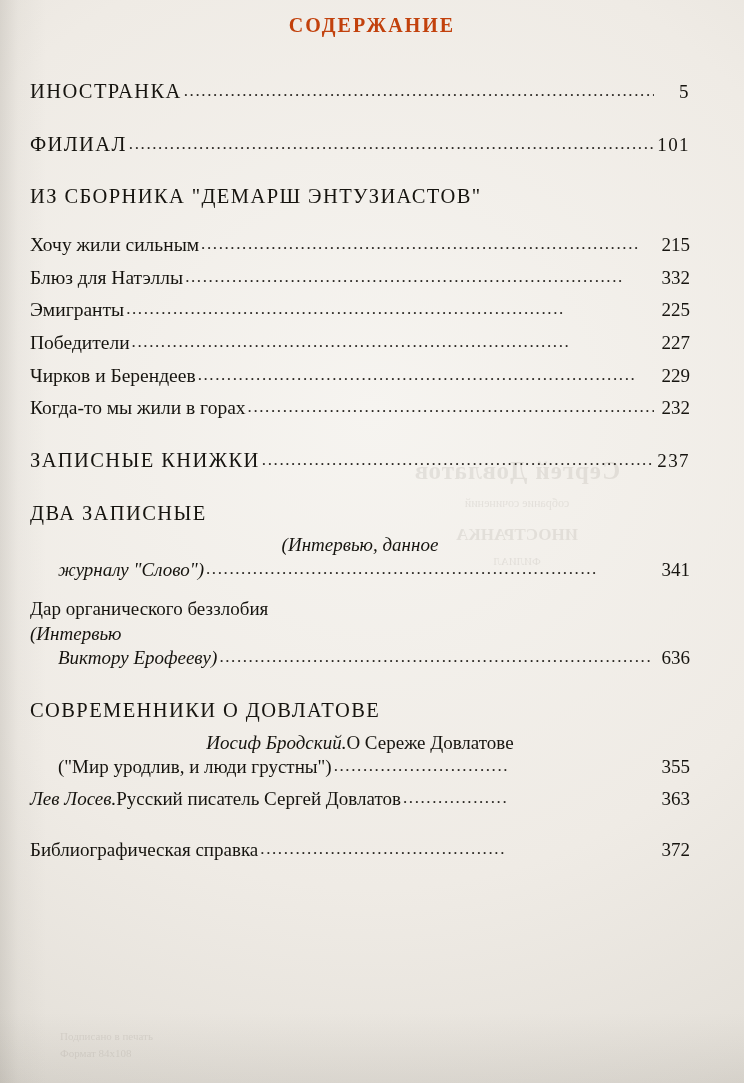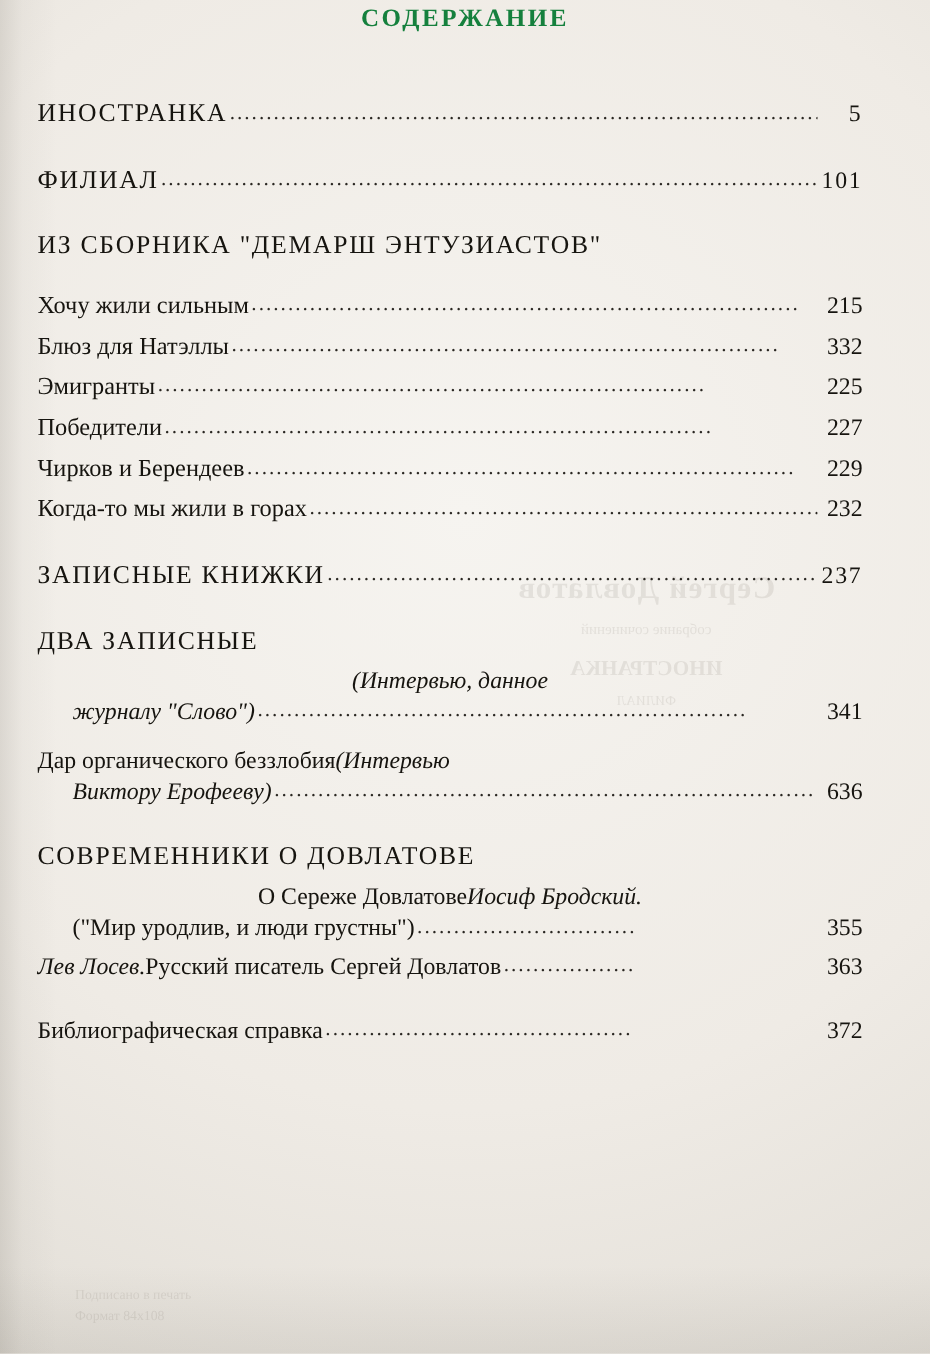--- a/index.html
+++ b/index.html
@@ -62,26 +62,26 @@
 
   .content {
     position: relative;
     padding: 0;
   }
 
   .toc-title {
     position: absolute;
     left: 0;
     right: 0;
-    top: 4px;
+    top: 14px;
     text-align: center;
     font-size: 20px;
     font-weight: bold;
     letter-spacing: 2.0px;
-    color: #15803d;
+    color: #c2410c;
   }
 
   .toc {
     position: absolute;
     left: 30px;
     top: 78px;
     width: 660px;
   }
 
   .row {
@@ -114,21 +114,21 @@
 
   .spaced {
     letter-spacing: 1.6px;
   }
   .caps-head {
     font-size: 20.5px;
     letter-spacing: 1.4px;
   }
   .big-gap { margin-top: 26px; }
   .mid-gap { margin-top: 22px; }
-  .small-gap { margin-top: 14px; }
+  .small-gap { margin-top: 14px; flex-direction: column; }
   .tiny-gap { margin-top: 7px; justify-content: center; }
 
   .ital { font-style: italic; }
   .indent { padding-left: 28px; }
   .sub-row { font-size: 19px; }
 
   .group { }
 </style>
 </head>
 <body>
@@ -232,22 +232,22 @@
         <span class="page-no">636</span>
       </div>
     </div>
 
     <div class="row caps-head spaced big-gap">
       <span class="label">СОВРЕМЕННИКИ О ДОВЛАТОВЕ</span>
     </div>
 
     <div class="group">
       <div class="row sub-row tiny-gap">
+        <span class="label ital">Иосиф Бродский.</span>
         <span class="label"> О Сереже Довлатове</span>
-        <span class="label ital">Иосиф Бродский.</span>
       </div>
       <div class="row sub-row indent">
         <span class="label">("Мир уродлив, и люди грустны")</span>
         <span class="leader">..............................</span>
         <span class="page-no">355</span>
       </div>
       <div class="row sub-row tiny-gap">
         <span class="label ital">Лев Лосев.</span>
         <span class="label"> Русский писатель Сергей Довлатов</span>
         <span class="leader">..................</span>

